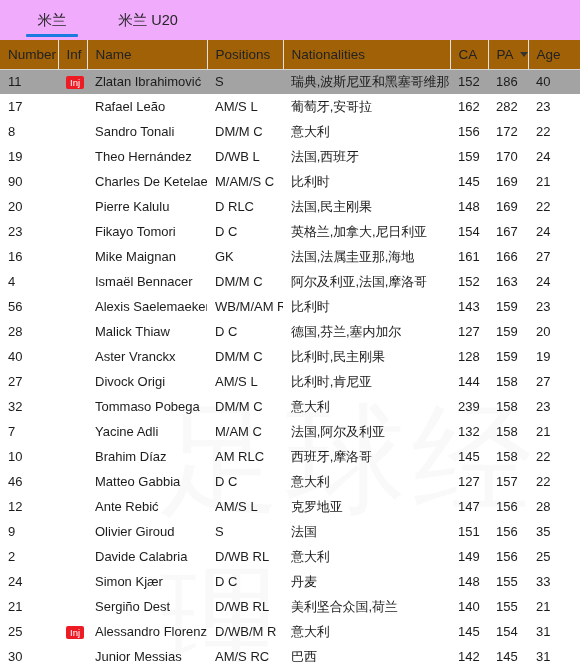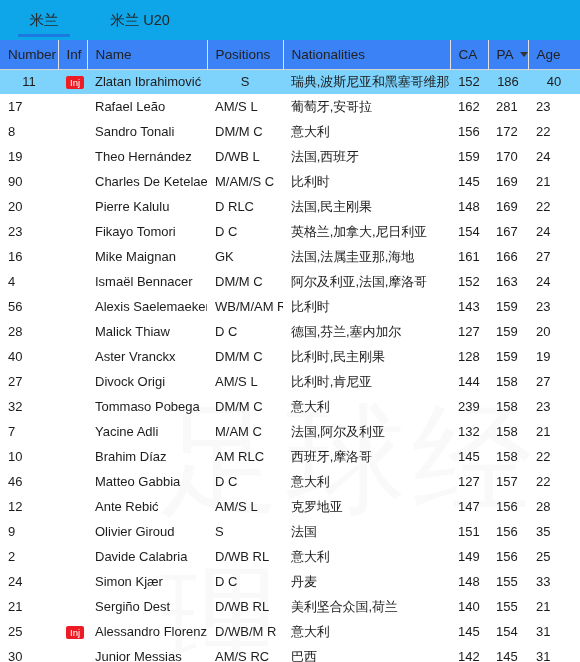--- a/index.html
+++ b/index.html
@@ -12,25 +12,26 @@
     background: #ffffff;
     font-family: "Liberation Sans", "DejaVu Sans", sans-serif;
     color: #1c1c1c;
     overflow: hidden;
     position: relative;
   }
 
   
   .tabbar {
     height: 40px;
-    background: #0ea5e9;
+    background: #f0abfc;
     display: flex;
     align-items: flex-start;
     position: relative;
     box-sizing: border-box;
+    padding-left: 8px;
   }
   .tab {
     position: relative;
     height: 40px;
     display: flex;
     align-items: center;
     justify-content: center;
     font-size: 14.5px;
     color: #262626;
     padding: 0 6px;
@@ -100,22 +101,21 @@
     height: 25px;
     padding: 0 8px;
     box-sizing: border-box;
     vertical-align: middle;
     white-space: nowrap;
     overflow: hidden;
     color: #1c1c1c;
     font-size: 13px;
   }
   tbody tr.selected td {
-    background: #7dd3fc;
-    text-align: center;
+    background: #a3a3a3;
   }
   tbody tr.selected td.c-number { border-top: 1px solid #cfcfcf; }
 
   
   col.c-number  { width: 58px;  }
   col.c-inf     { width: 29px;  }
   col.c-name    { width: 120px; }
   col.c-pos     { width: 76px;  }
   col.c-nat     { width: 167px; }
   col.c-ca      { width: 38px;  }
@@ -150,21 +150,21 @@
   .wm-big {
     position: absolute;
     left: 160px;
     top: 340px;
     font-size: 120px;
     color: rgba(0,0,0,0.022);
     font-family: "Liberation Serif", serif;
     letter-spacing: 6px;
   }
   .table-wrap table { position: relative; z-index: 1; background: transparent; }
-  table.roster thead th { background: #3b82f6; }
+  table.roster thead th { background: #a16207; }
 </style>
 </head>
 <body>
 
 <div class="tabbar">
   <div class="tab tab-0 active">
     <span class="tab-label">米兰</span>
   </div>
   <div class="tab tab-1">
     <span class="tab-label">米兰 U20</span>
@@ -245,21 +245,21 @@
           <td class="c-pa">186</td>
           <td class="c-age">40</td>
         </tr>
         <tr>
           <td class="c-number">17</td>
           <td class="c-inf"></td>
           <td class="c-name">Rafael Leão</td>
           <td class="c-pos">AM/S L</td>
           <td class="c-nat">葡萄牙,安哥拉</td>
           <td class="c-ca">162</td>
-          <td class="c-pa">281</td>
+          <td class="c-pa">282</td>
           <td class="c-age">23</td>
         </tr>
         <tr>
           <td class="c-number">8</td>
           <td class="c-inf"></td>
           <td class="c-name">Sandro Tonali</td>
           <td class="c-pos">DM/M C</td>
           <td class="c-nat">意大利</td>
           <td class="c-ca">156</td>
           <td class="c-pa">172</td>

